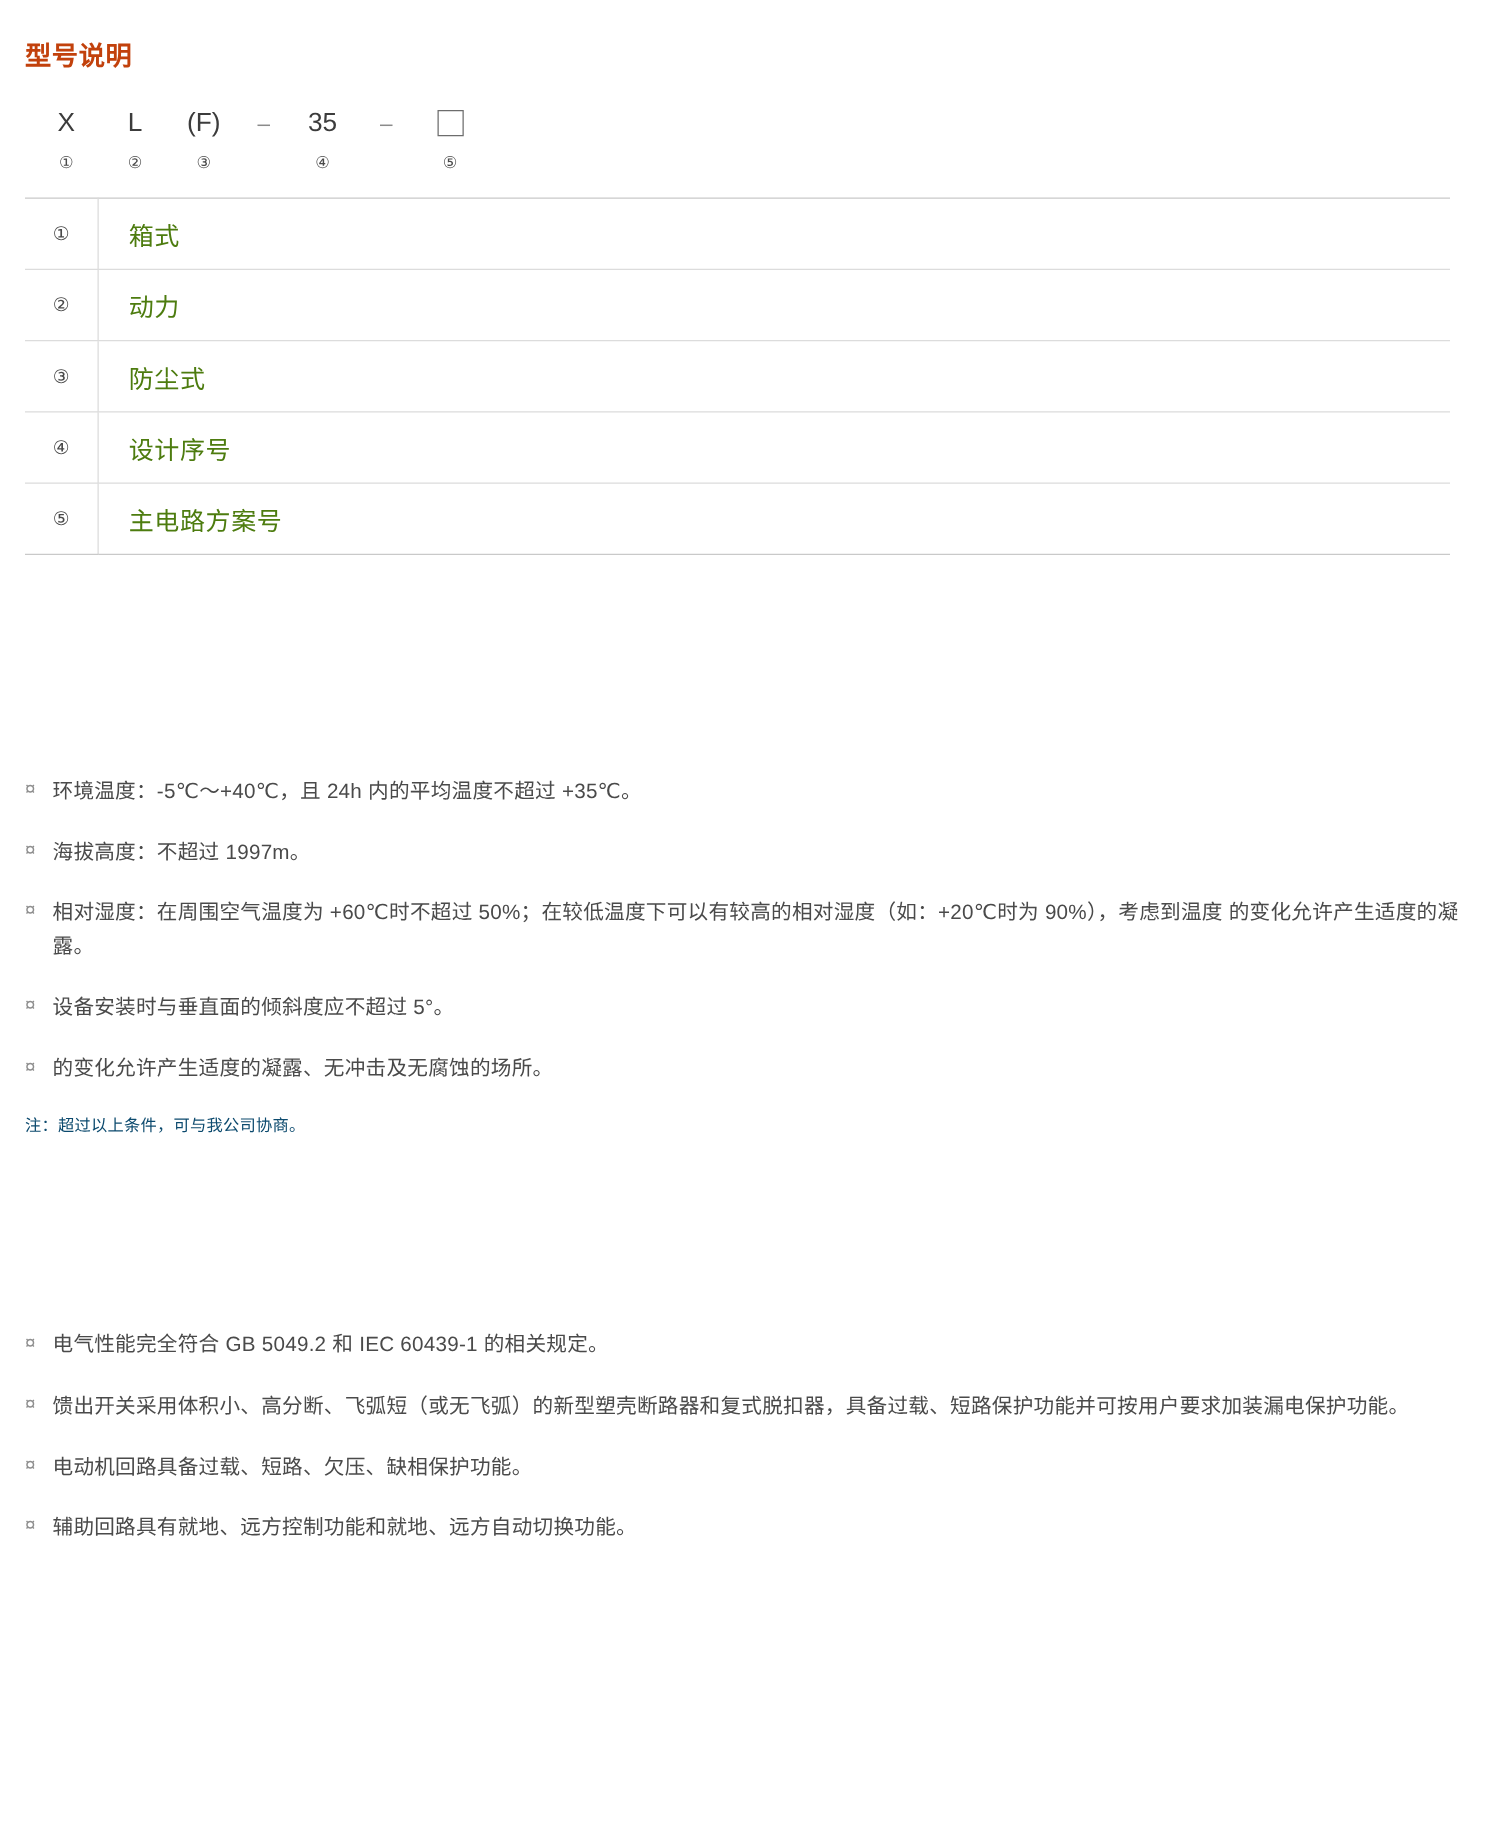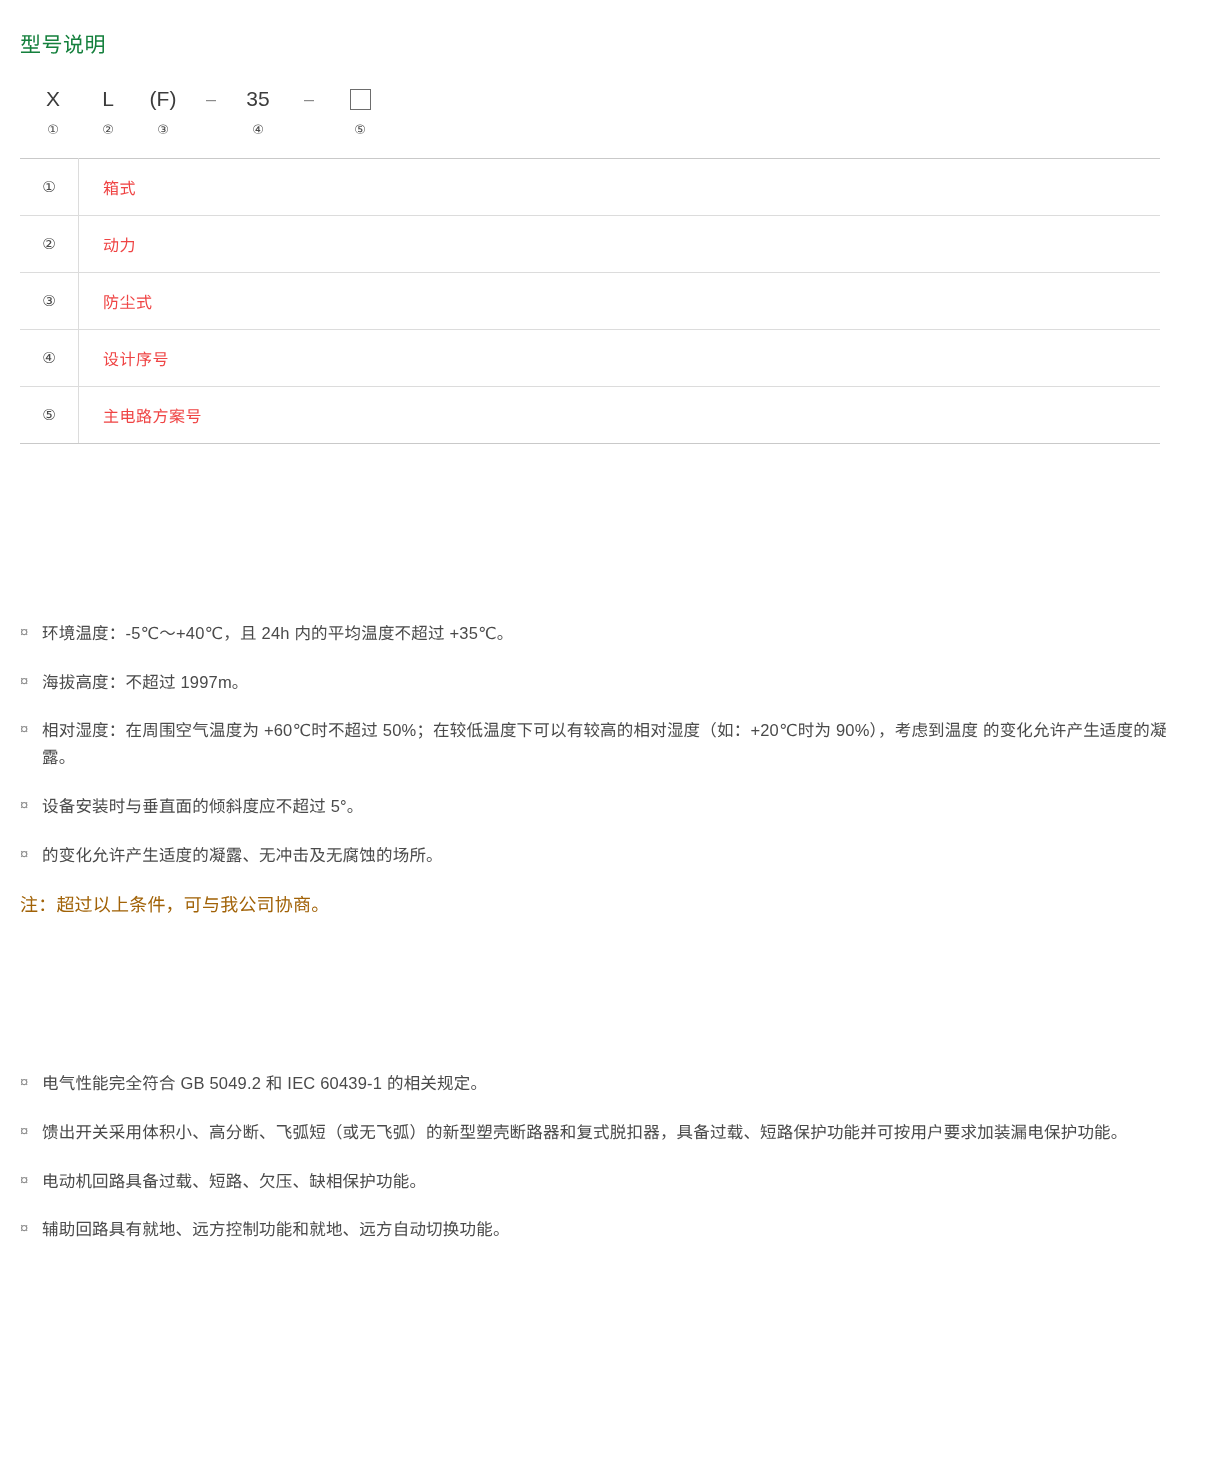--- a/index.html
+++ b/index.html
@@ -17,23 +17,23 @@
   .page {
     position: relative;
     width: 1209px;
     min-height: 1461px;
     box-sizing: border-box;
     padding: 0 20px;
   }
 
   
   .section-title {
-    color: #15803d;
+    color: #c2410c;
     font-size: 21px;
-    font-weight: normal;
+    font-weight: bold;
     letter-spacing: 0.5px;
     margin: 0;
   }
 
   
   .model-section {
     padding-top: 28px;
   }
   .code-row {
     display: flex;
@@ -80,22 +80,22 @@
     width: 1140px;
     margin-top: 16px;
     table-layout: fixed;
   }
   .legend-table tr {
     height: 57px;
   }
   .legend-table td {
     border-top: 1px solid #dcdcdc;
     border-bottom: 1px solid #dcdcdc;
-    font-size: 16px;
-    color: #ef4444;
+    font-size: 20px;
+    color: #4d7c0f;
     padding: 0;
     vertical-align: middle;
   }
   .legend-table tr:first-child td { border-top: 1px solid #c9c9c9; }
   .legend-table tr:last-child td { border-bottom: 1px solid #c9c9c9; }
   .legend-table td.idx {
     width: 58px;
     text-align: center;
     font-size: 15px;
     color: #4a4a4a;
@@ -130,22 +130,22 @@
     position: absolute;
     left: 0;
     top: 0;
     color: #8e8e8e;
     font-size: 15px;
   }
   .cond-section .bullet-list li:first-child { margin-top: 26px; }
   .feat-section .bullet-list li:first-child { margin-top: 24px; }
 
   .note {
-    font-size: 18px;
-    color: #a16207;
+    font-size: 13px;
+    color: #0c4a6e;
     margin: 22px 0 0 0;
     padding-left: 0;
     letter-spacing: 0.2px;
   }
 
   .indent-wrap { display: block; }
 </style>
 </head>
 <body>
 

